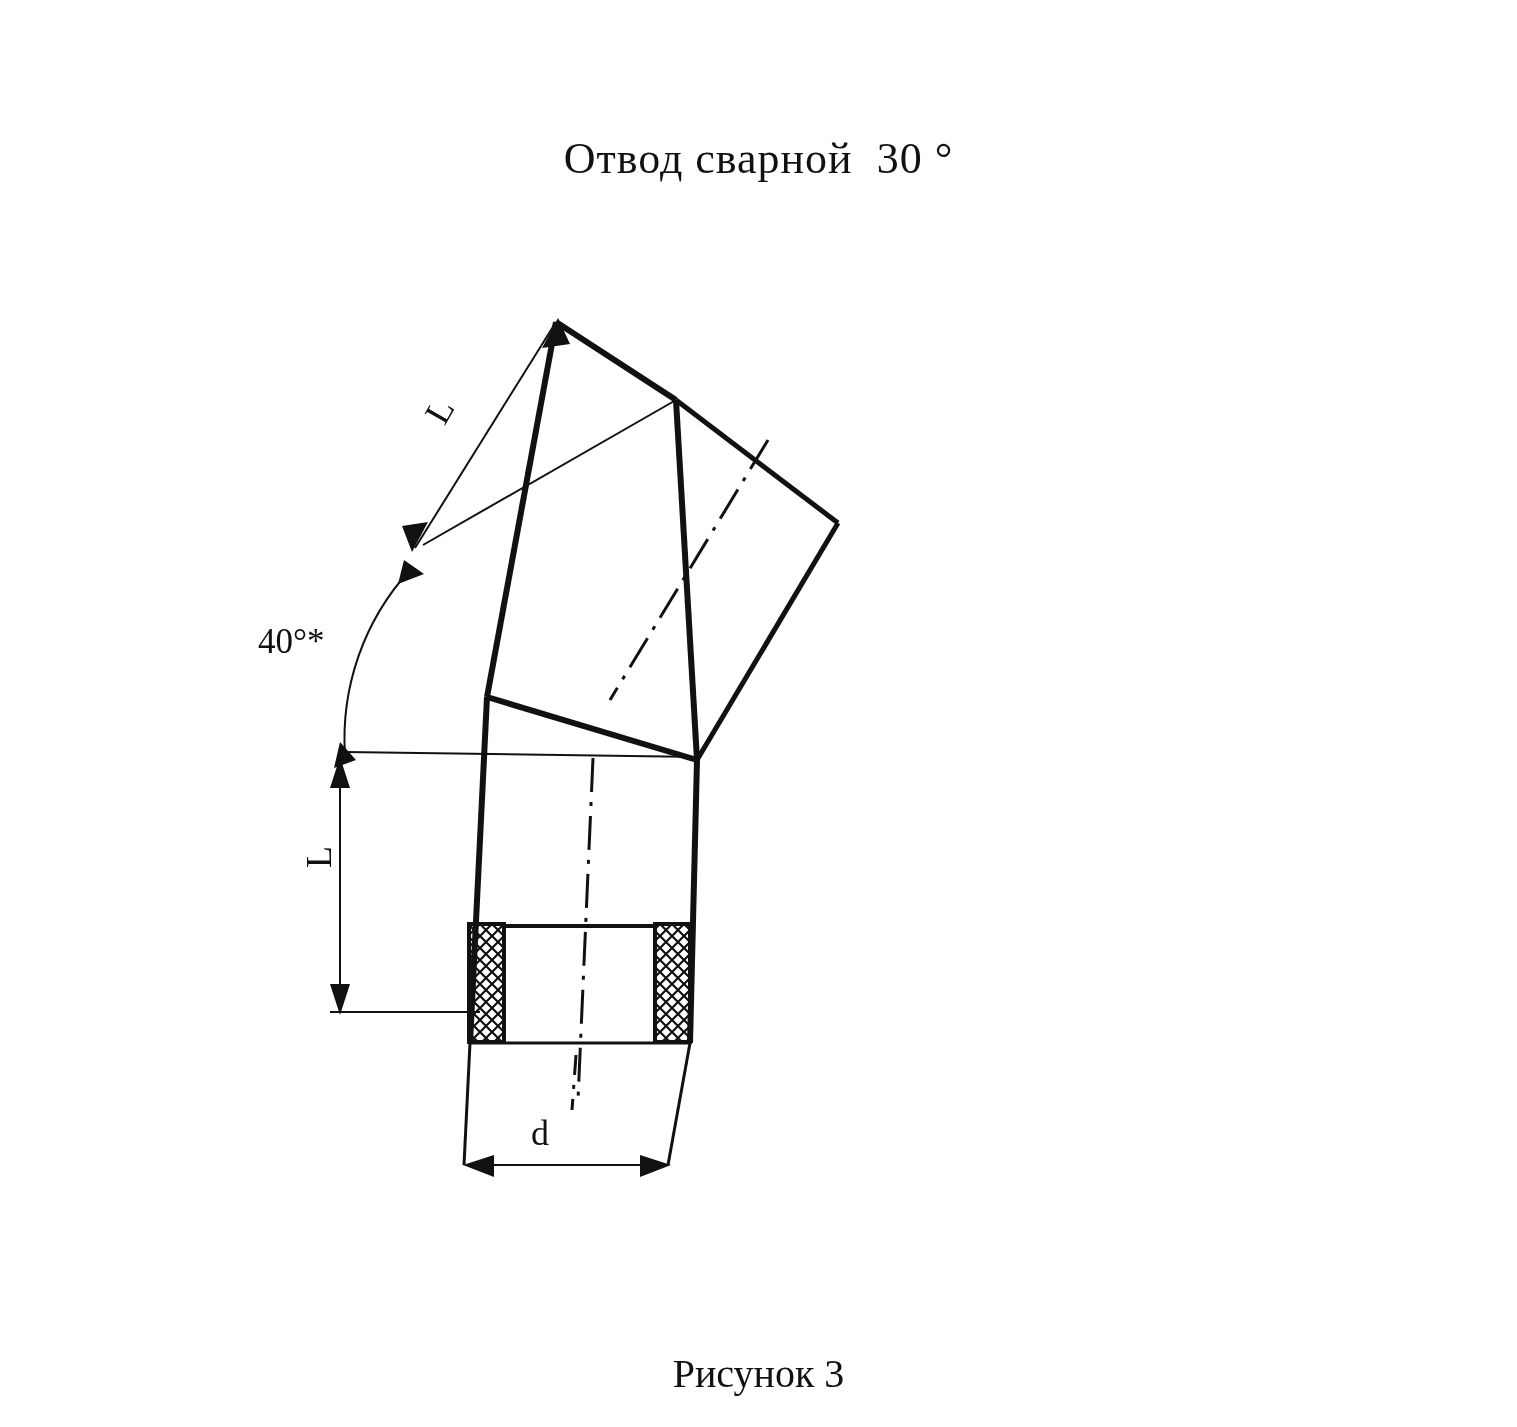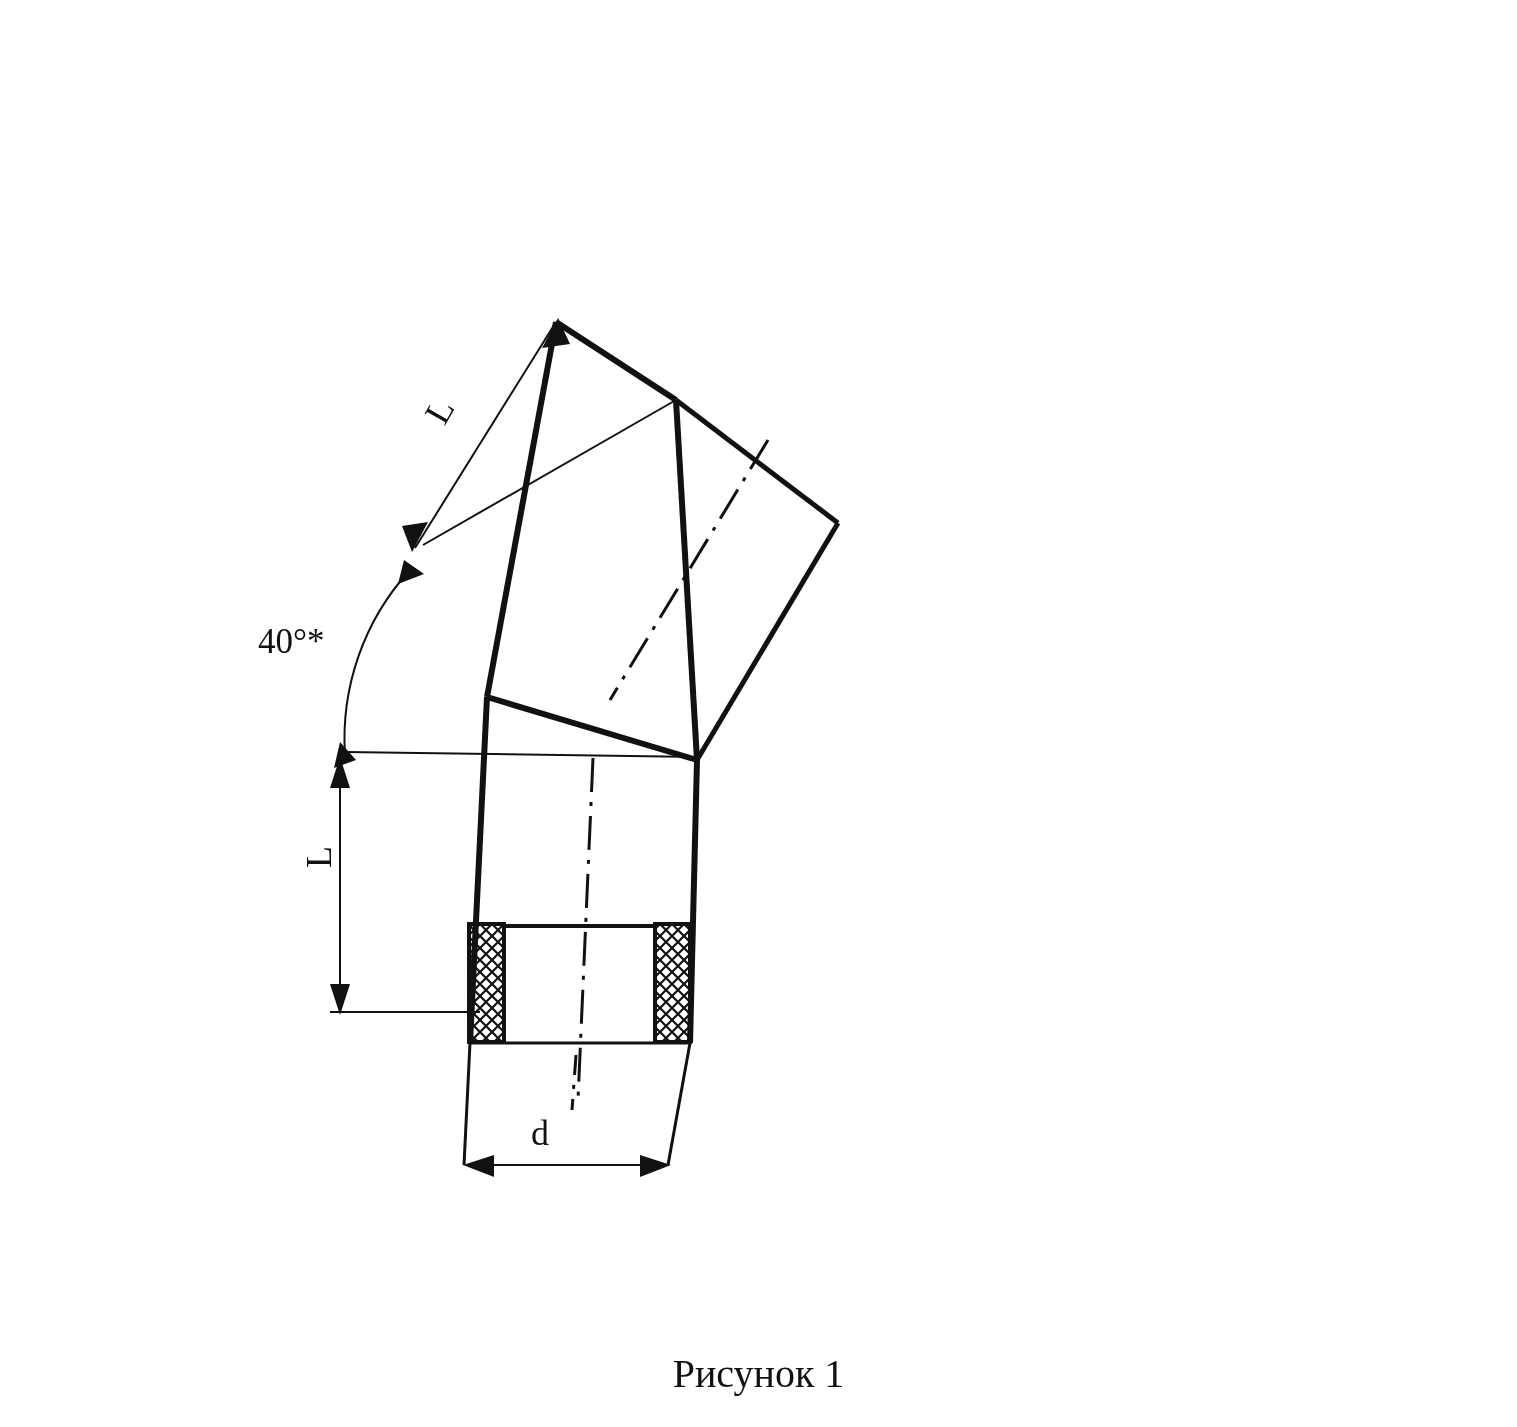--- a/index.html
+++ b/index.html
@@ -81,20 +81,21 @@
     left: 531px;
     top: 1112px;
     font-size: 36px;
   }
 </style>
 </head>
 <body>
 
 <div id="page">
 
+  <div class="title">Отвод сварной  30 °</div>
 
   <div class="svg-wrap">
     <svg width="1517" height="1427" viewBox="0 0 1517 1427" xmlns="http://www.w3.org/2000/svg">
 
       <g fill="none" stroke="#111111" stroke-width="6">
 
         <line x1="487" y1="697" x2="470" y2="1043"></line>
 
         <line x1="697" y1="760" x2="690" y2="1043"></line>
 
@@ -183,14 +184,14 @@
       </g>
 
     </svg>
   </div>
 
   <div class="lbl lbl-angle">40°*</div>
   <div class="lbl lbl-L-top">L</div>
   <div class="lbl lbl-L-bottom">L</div>
   <div class="lbl lbl-d">d</div>
 
-  <div class="caption">Рисунок 1</div>
+  <div class="caption">Рисунок 3</div>
 </div>
 
 </body></html>

